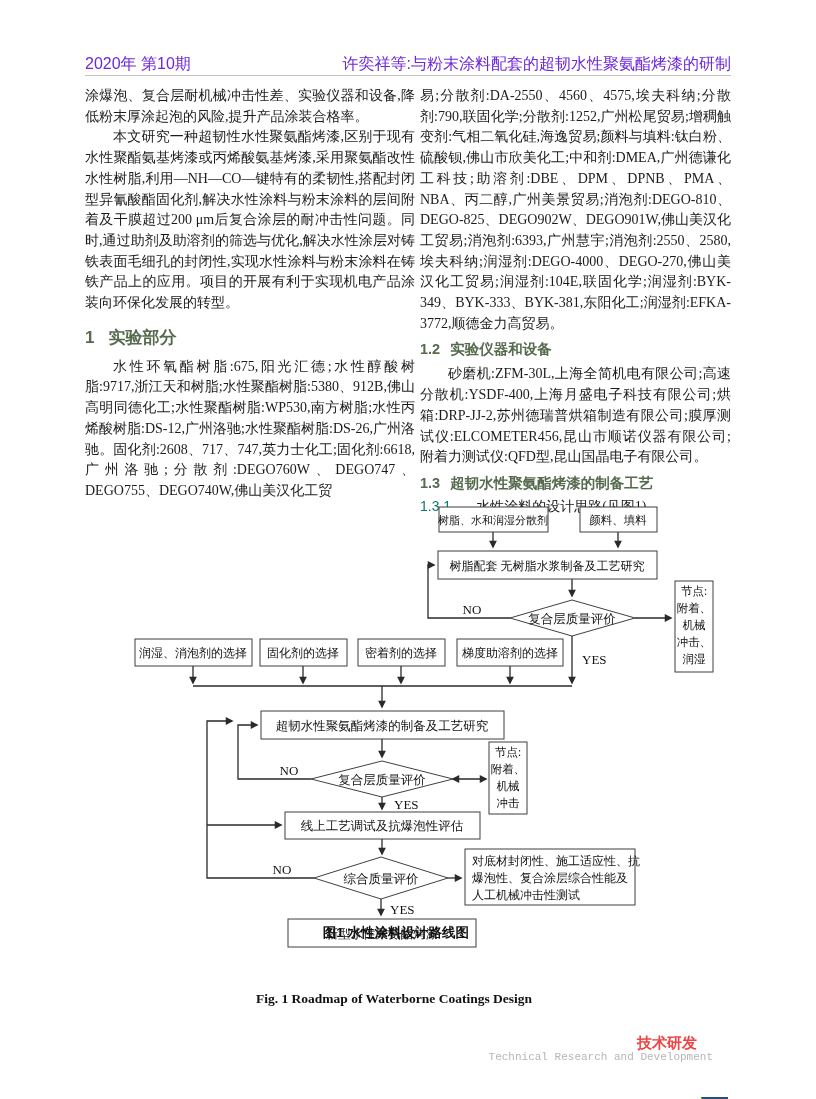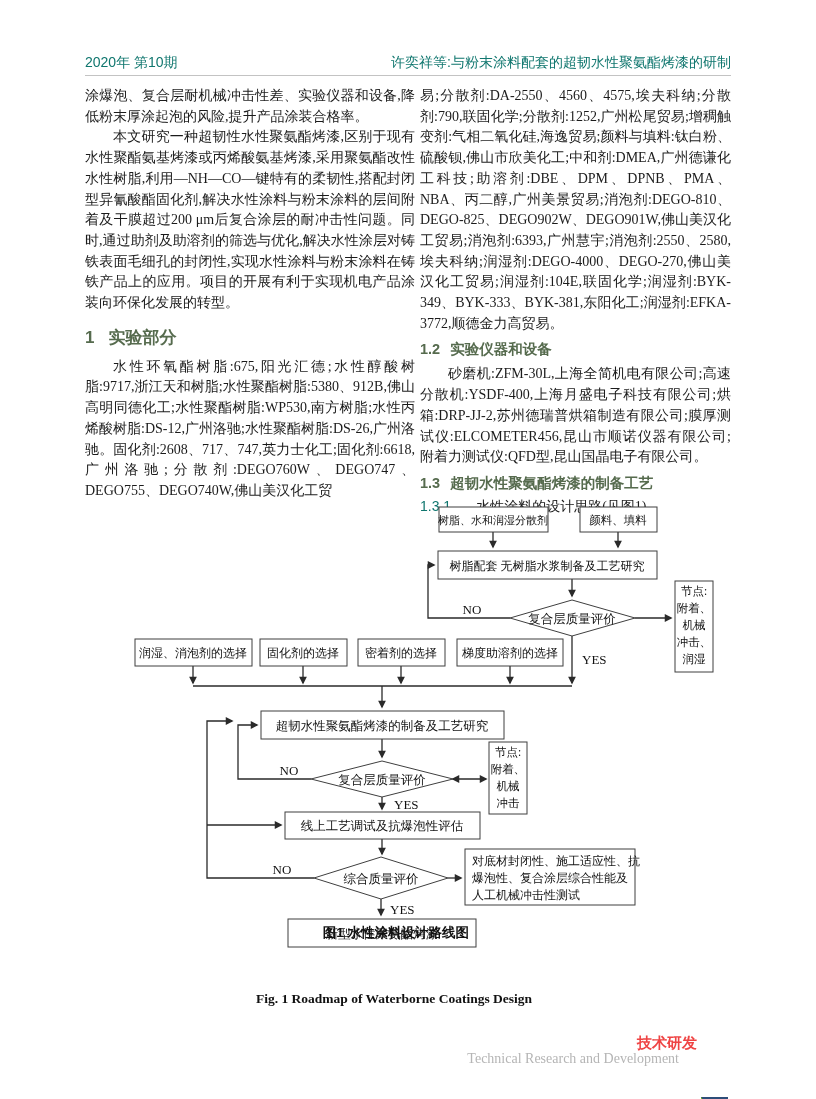--- a/index.html
+++ b/index.html
@@ -4,21 +4,21 @@
 <style>
   html,body { margin:0; padding:0; background:#e8e8e8; }
   .page {
     position:relative; width:816px; height:1099px; margin:0 auto;
     background:#ffffff; overflow:hidden;
     font-family:"Liberation Serif","DejaVu Serif",serif; color:#1b1b1b;
   }
   
   .hdr { position:absolute; left:85px; top:54px; width:646px;
          display:flex; justify-content:space-between;
-         font-size:14px; color:#0f766e; font-family:"Liberation Sans","DejaVu Sans",sans-serif;text-align:right; }
+         font-size:16px; color:#6d28d9; font-family:"Liberation Sans","DejaVu Sans",sans-serif;text-align:right; }
   .hdr-rule { position:absolute; left:85px; top:75px; width:646px; height:1px; background:#c3c3c3; }
   
   .col { position:absolute; top:86px; }
   .col-left  { left:85px;  width:330px; }
   .col-right { left:420px; width:311px; }
   .col p { margin:0; text-align:justify; font-size:14px; line-height:20.7px; }
   .indent { text-indent:2em; }
   .sec1 { font-family:"Liberation Sans","DejaVu Sans",sans-serif; color:#566b4e;
           font-size:17px; font-weight:bold; margin:12px 0 8px 0; }
   .sec1 .num { margin-right:14px; }
@@ -33,22 +33,22 @@
   .fig text { font-family:"Liberation Serif","DejaVu Serif",serif; fill:#111; }
   .fig .box { fill:#ffffff; stroke:#3f3f3f; stroke-width:1; }
   .fig .edge { fill:none; stroke:#2a2a2a; stroke-width:1.3; }
   .cap-zh { position:absolute; left:0; top:924px; width:792px; text-align:center;
             font-weight:bold; font-size:13.5px; font-family:"Liberation Sans","DejaVu Sans",sans-serif; color:#111; }
   .cap-en { position:absolute; left:0; top:991px; width:788px; text-align:center;
             font-weight:bold; font-size:13.5px; color:#111; }
   
   .ft-zh { position:absolute; right:119px; top:1034px; font-family:"Liberation Sans","DejaVu Sans",sans-serif;
            font-weight:bold; font-size:15px; color:#ef4444;margin-left:32px; }
-  .ft-en { position:absolute; right:137px; top:1051px; font-family:Liberation Serif, serif;
-           font-size:14px; color:#b5b5b5; }
+  .ft-en { position:absolute; right:103px; top:1051px; font-family:Liberation Mono, monospace;
+           font-size:11px; color:#b5b5b5; }
   .ft-badge { position:absolute; left:701px; top:1097px; width:27px; height:25px;
               border-top:3px solid #2d4d79; border-left:2px solid #84cc16;
               color:#2d4d79; font-style:italic; font-weight:bold; font-size:16px;
               padding-left:5px; padding-top:1px; box-sizing:border-box; }
 </style>
 </head>
 <body>
 
 <div class="page">
 

